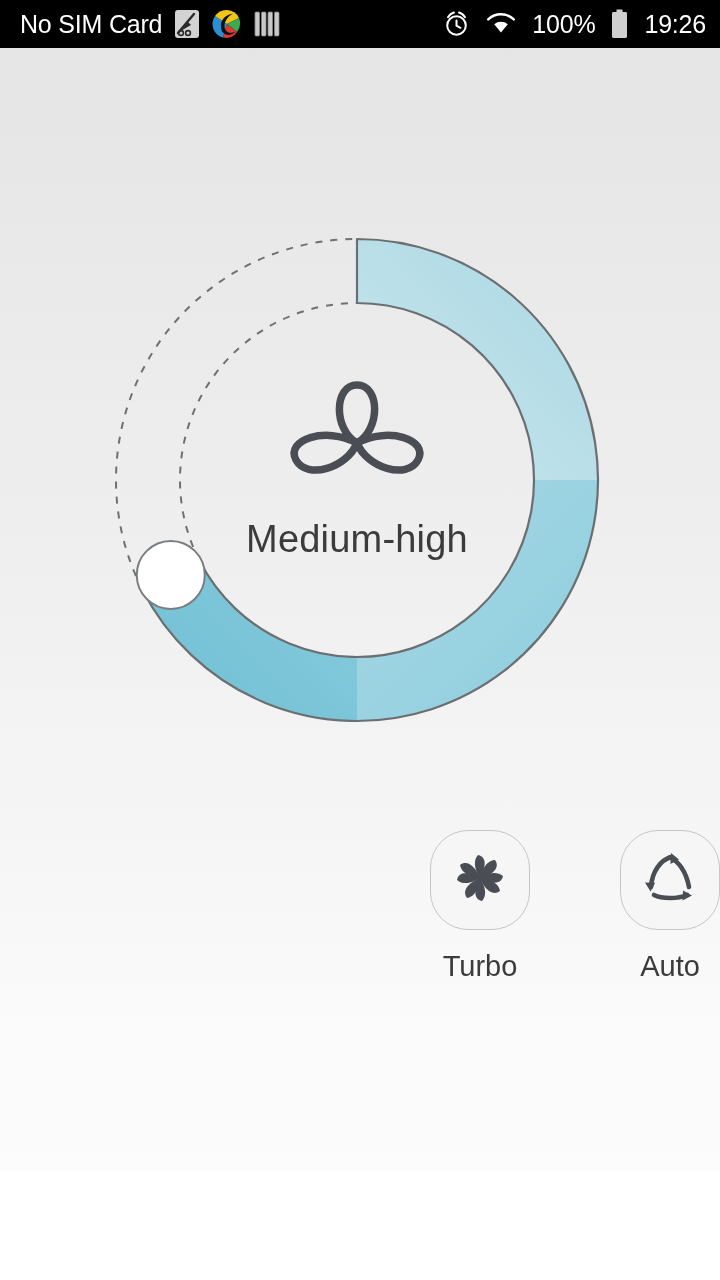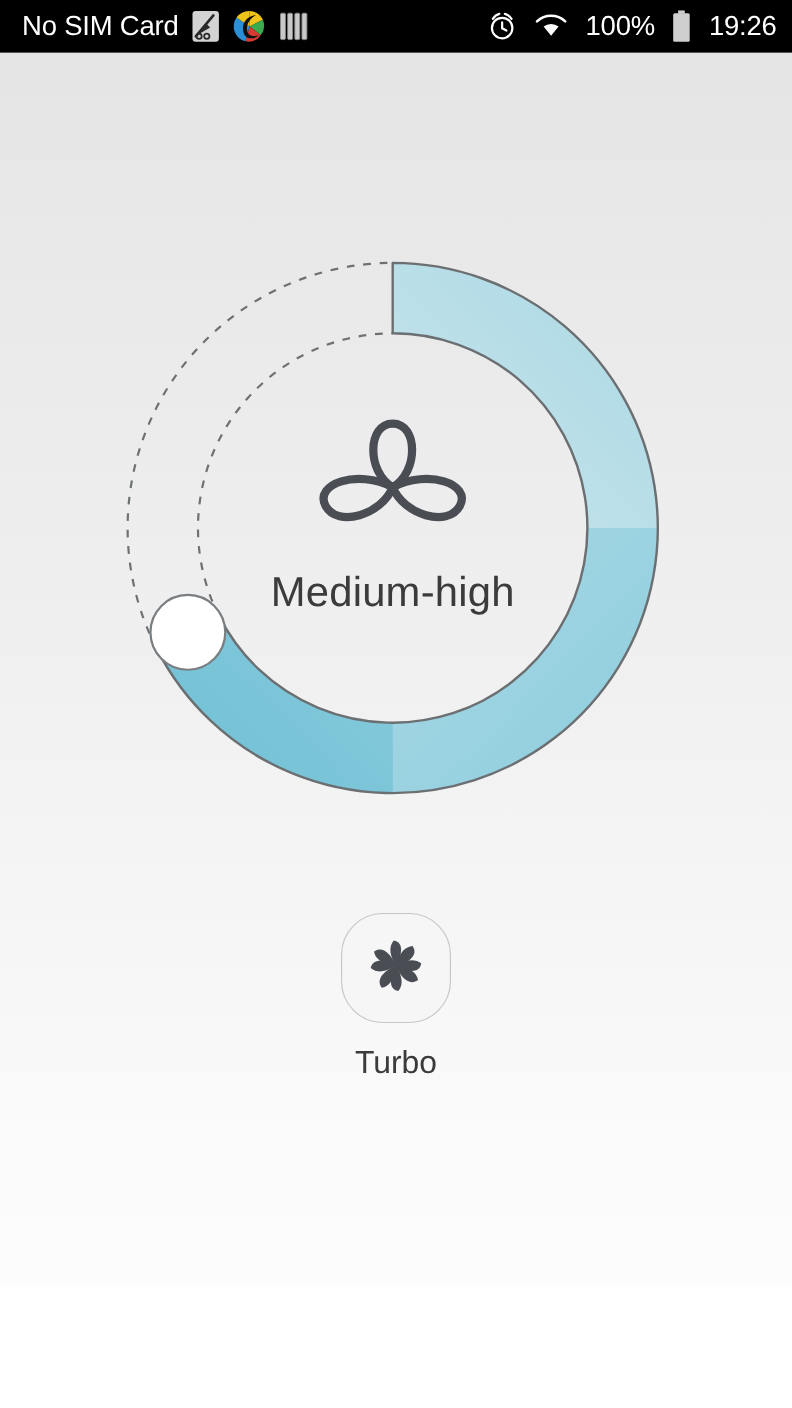--- a/index.html
+++ b/index.html
@@ -77,21 +77,21 @@
     width:160px; height:130px;
     display:flex; align-items:center; justify-content:center;
   }
 
   
   #presets {
     position:absolute;
     left:0; top:782px;
     width:720px;
     display:flex;
-    justify-content:center;
+    justify-content:flex-end;
     gap:90px;
   }
   .preset { width:100px; display:flex; flex-direction:column; align-items:center; }
   .preset-btn {
     width:100px; height:100px;
     background:#f6f6f6;
     border:1px solid #c6c6c6;
     border-radius:38% / 38%;
     display:flex; align-items:center; justify-content:center;
   }
@@ -281,19 +281,38 @@
                 <path d="M29 29 C29 29 11 28 9 16 C17 10 25 19 29 29 Z"></path>
                 <path d="M29 29 C29 29 19 15 27 6 C37 8 34 20 29 29 Z"></path>
               </g>
               <circle cx="29" cy="29" r="2.6" fill="#4a4e54"></circle>
             </svg>
           </span>
         </div>
         <div class="preset-label">Turbo</div>
       </div>
 
+      <div class="preset">
+        <div class="preset-btn">
+          <span>
+            <svg width="56" height="54" viewBox="0 0 56 54">
+              <g fill="none" stroke="#4a4e54" stroke-width="4.6" stroke-linecap="round">
+                <path d="M9 36 C10 20 19 9 29 6"></path>
+                <path d="M47 36 C44 20 36 10 28 6.5"></path>
+                <path d="M12 44 C20 48 36 48 45 44"></path>
+              </g>
+              <g fill="#4a4e54">
+                <path d="M29 2 L37 8.5 L28.4 13 Z"></path>
+                <path d="M8.5 40.5 L3 31.5 L13.2 31.8 Z"></path>
+                <path d="M50 44.5 L40.5 49.5 L41 39.5 Z"></path>
+              </g>
+            </svg>
+          </span>
+        </div>
+        <div class="preset-label">Auto</div>
+      </div>
 
 
     </div>
   </div>
 
 
 </div>
 
 </body></html>

